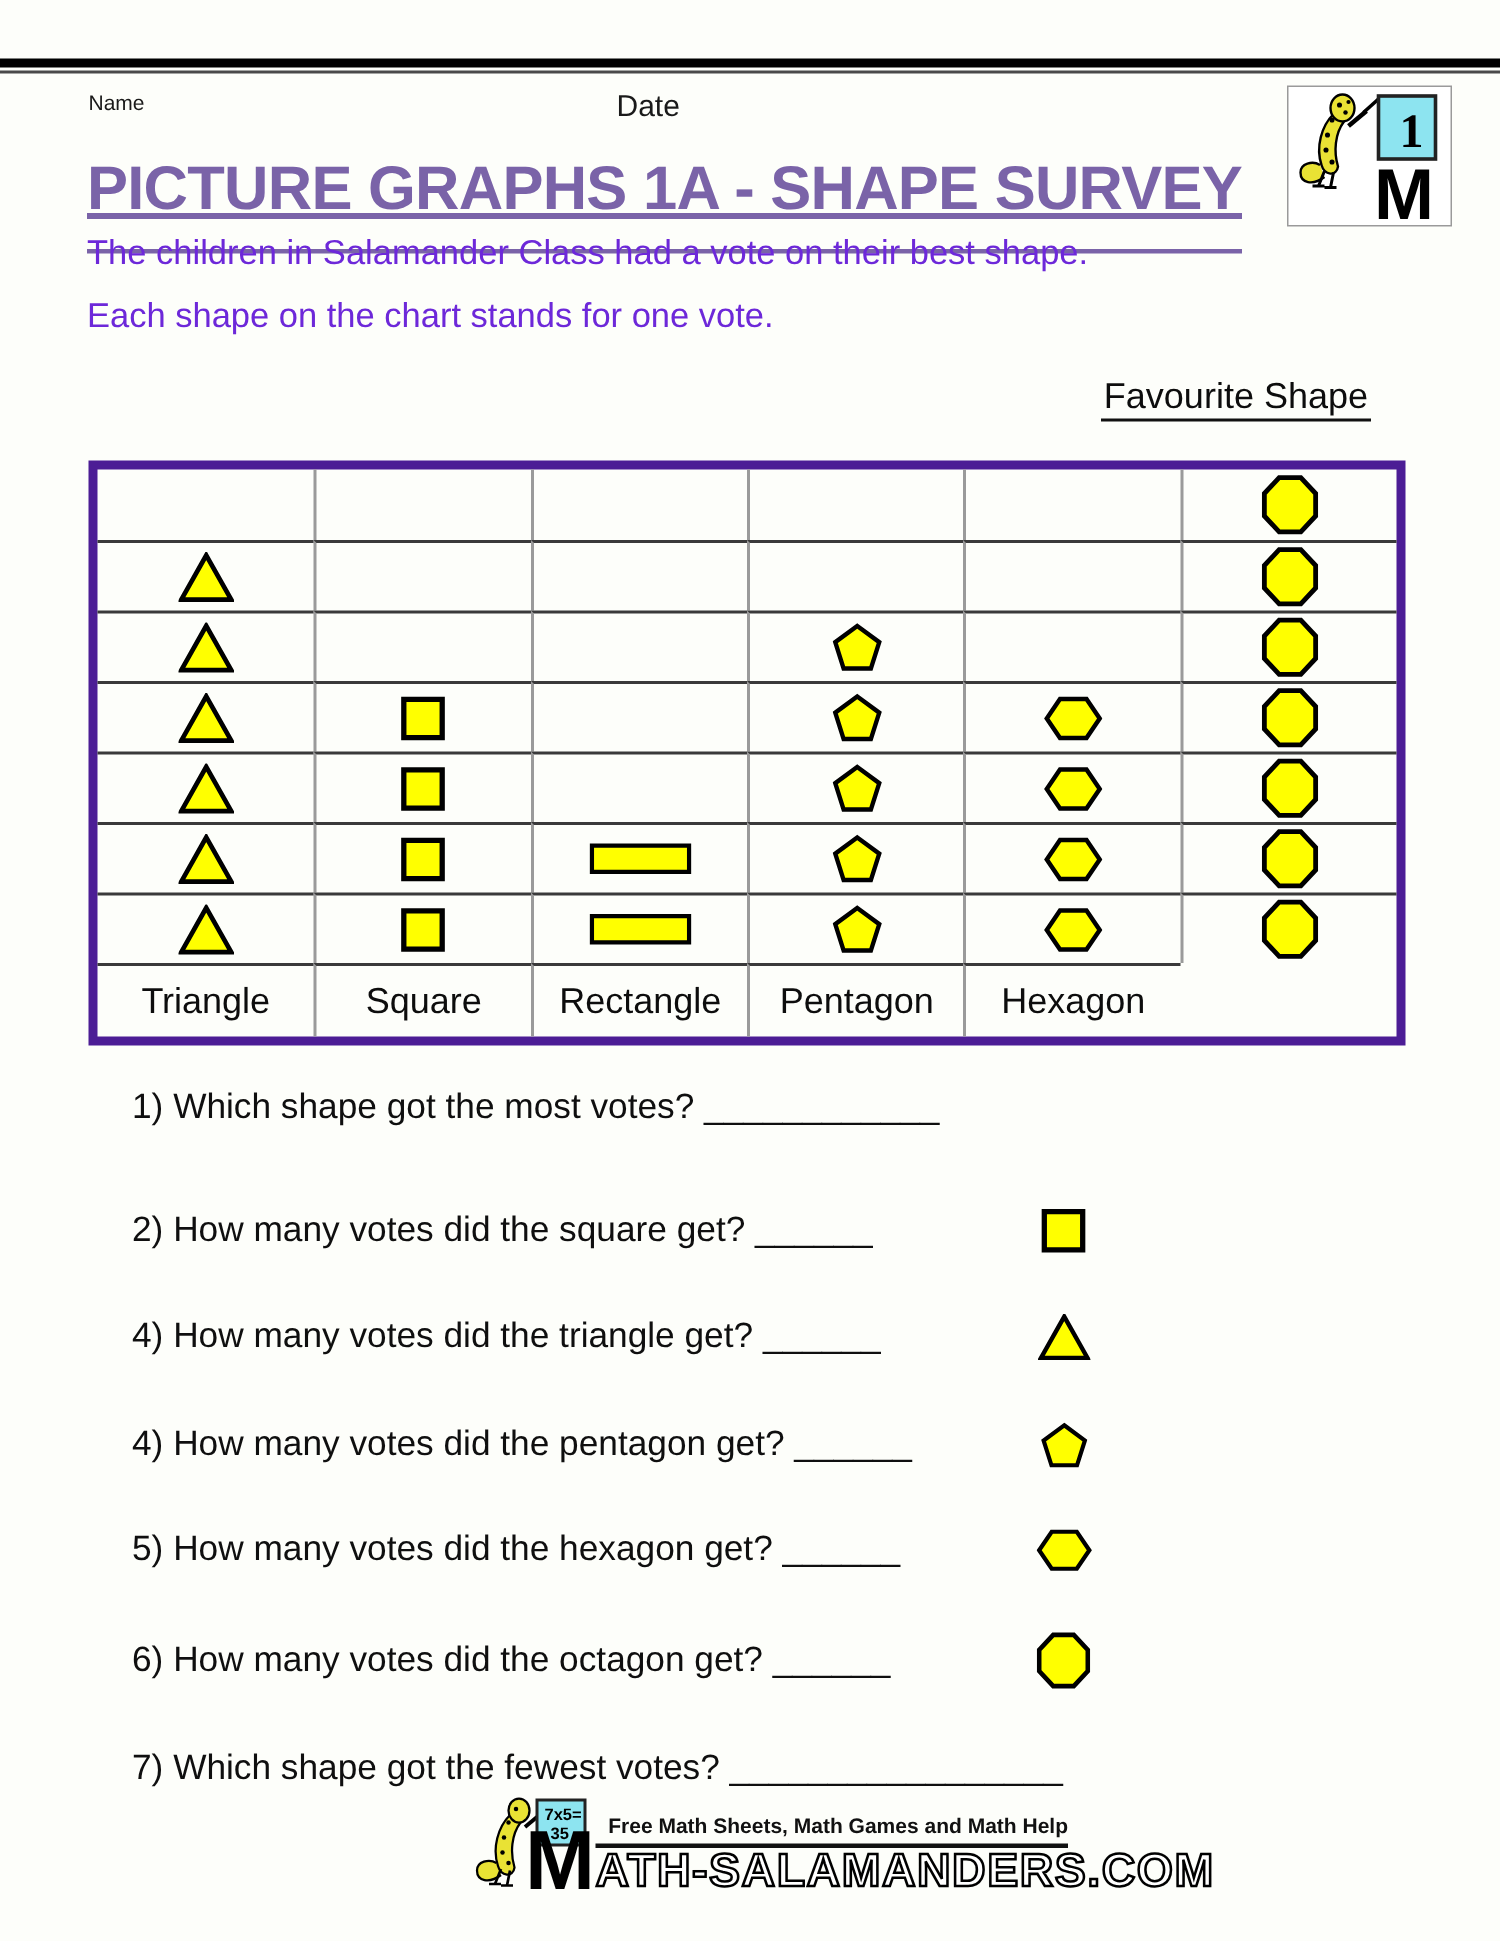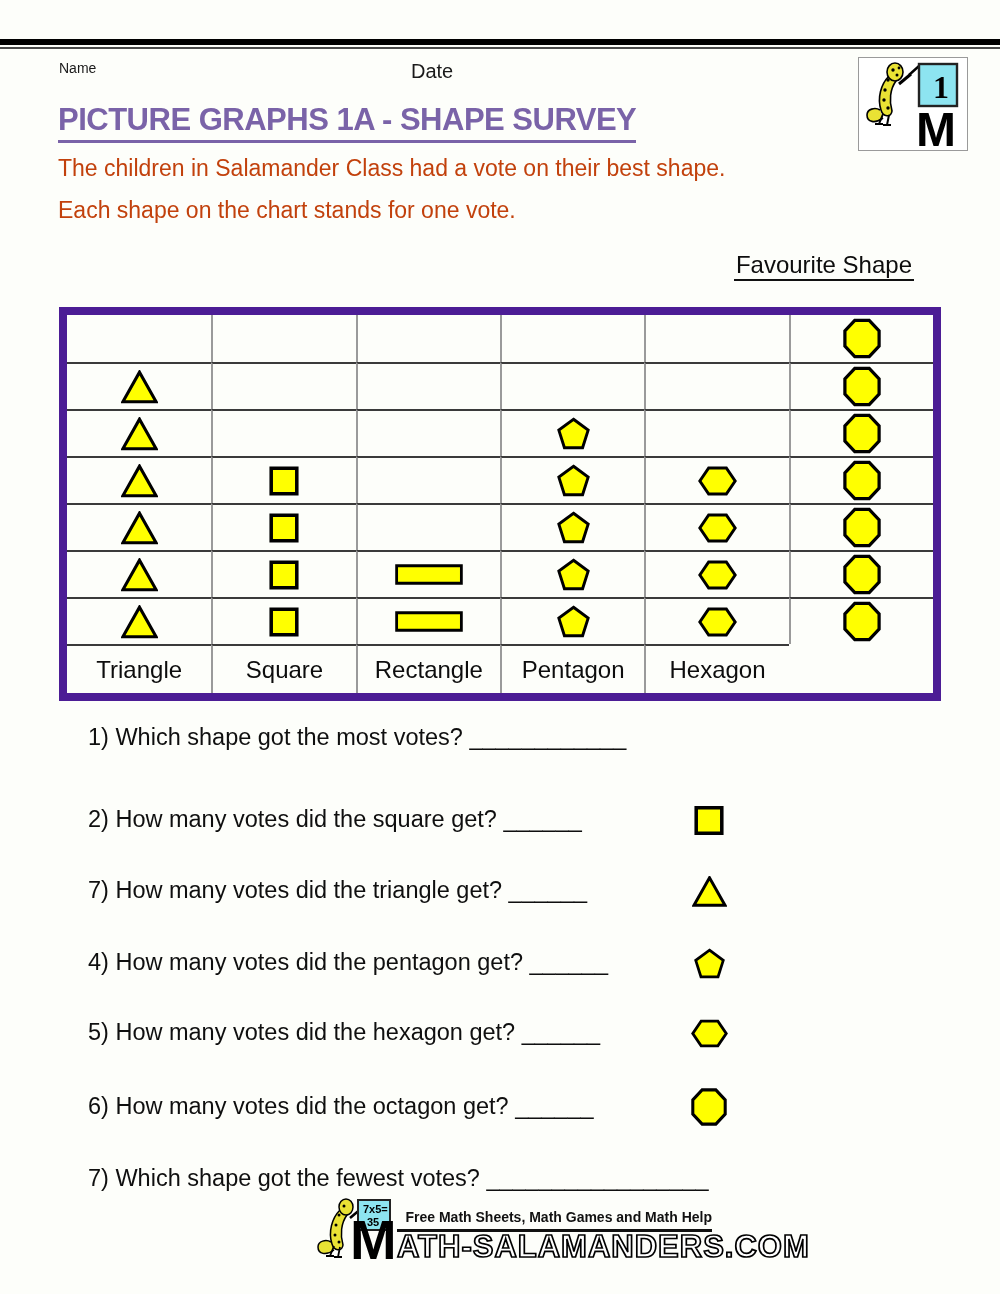--- a/index.html
+++ b/index.html
@@ -7,30 +7,30 @@
   .page { position:absolute; inset:0; }
 
   .topbar { position:absolute; left:0; top:39px; width:1000px; height:6px; background:#000; }
   .topbar-thin { position:absolute; left:0; top:47px; width:1000px; height:2px; background:#4a4a4a; }
 
   .name-label { position:absolute; left:59px; top:60px; font-size:14px; color:#1a1a1a; }
   .date-label { position:absolute; left:411px; top:60px; font-size:20px; color:#1a1a1a; }
 
   .header-logo { position:absolute; left:858px; top:57px; width:108px; height:92px; background:#fff; border:1px solid #9a9a9a; }
 
-  .title { position:absolute; left:58px; top:103px; margin:0; font-size:31px; font-weight:700; letter-spacing:-0.5px; color:#7a63a8; border-bottom:3px solid #7a63a8; padding-bottom:3px; line-height:1.1; }
-
-  .intro { position:absolute; left:58px; margin:0; font-size:23px; color:#c2410c; line-height:1.2; }
+  .title { position:absolute; left:58px; top:103px; margin:0; font-size:41px; font-weight:700; letter-spacing:-0.5px; color:#7a63a8; border-bottom:3px solid #7a63a8; padding-bottom:18px; line-height:1.1;text-decoration:underline; }
+
+  .intro { position:absolute; left:58px; margin:0; font-size:23px; color:#6d28d9; line-height:1.2; }
   .intro.l1 { top:155px; }
   .intro.l2 { top:197px; }
 
   .chart-title-wrap { position:absolute; left:48px; top:251px; width:866px; text-align:right; }
   .chart-title { font-size:24px; color:#0d0d0d; border-bottom:2px solid #111; padding:0 2px 1px 2px; }
 
-  .grid { position:absolute; left:59px; top:307px; width:866px; border:8px solid #4c1d95; display:grid; grid-template-columns:repeat(6,1fr); background:transparent; }
+  .grid { position:absolute; left:59px; top:307px; width:866px; border:6px solid #4c1d95; display:grid; grid-template-columns:repeat(6,1fr); background:transparent; }
   .cell { height:47px; display:flex; align-items:center; justify-content:center; border-left:2px solid #9a9a9a; border-top:2px solid #3a3a3a; box-sizing:border-box; }
   .cell.c0 { border-left:none; }
   .cell.r0 { border-top:none; }
   .label-cell { height:49px; font-size:24px; color:#0d0d0d; border-top:2px solid #3a3a3a; }
 
   .question { position:absolute; left:88px; width:912px; height:50px; font-size:23.5px; color:#0f0f0f; white-space:nowrap; }
   .q-icon { position:absolute; left:598px; top:-10px; width:46px; height:48px; display:flex; align-items:center; justify-content:center; }
 
   .footer-sal { position:absolute; left:314px; top:1198px; }
   .footer-m { position:absolute; left:350px; top:1212px; font-size:56px; font-weight:900; color:#000; line-height:1; letter-spacing:-3px; }
@@ -248,21 +248,21 @@
       <div class="cell label-cell">Hexagon</div>
     </div>
 
   <div id="questions">
       <div class="question" style="top: 724px;"><span>1) Which shape got the most votes? ____________</span></div>
       <div class="question" style="top: 806px;"><span>2) How many votes did the square get? ______</span><span class="q-icon">
           <svg width="30" height="31" viewBox="0 0 34 34">
     <polygon points="2.5,2.5 31.5,2.5 31.5,31.5 2.5,31.5" fill="#ffff00" stroke="#000000" stroke-width="4"></polygon>
           </svg>
         </span></div>
-      <div class="question" style="top: 877px;"><span>7) How many votes did the triangle get? ______</span><span class="q-icon">
+      <div class="question" style="top: 877px;"><span>4) How many votes did the triangle get? ______</span><span class="q-icon">
           <svg width="35" height="31" viewBox="0 0 40 36">
     <polygon points="20,2 38,34 2,34" fill="#ffff00" stroke="#000000" stroke-width="3.4"></polygon>
           </svg>
         </span></div>
       <div class="question" style="top: 949px;"><span>4) How many votes did the pentagon get? ______</span><span class="q-icon">
           <svg width="31" height="31" viewBox="0 0 36 35">
     <polygon points="18,2 34,13.8 27.9,33 8.1,33 2,13.8" fill="#ffff00" stroke="#000000" stroke-width="3.2"></polygon>
           </svg>
         </span></div>
       <div class="question" style="top: 1019px;"><span>5) How many votes did the hexagon get? ______</span><span class="q-icon">

